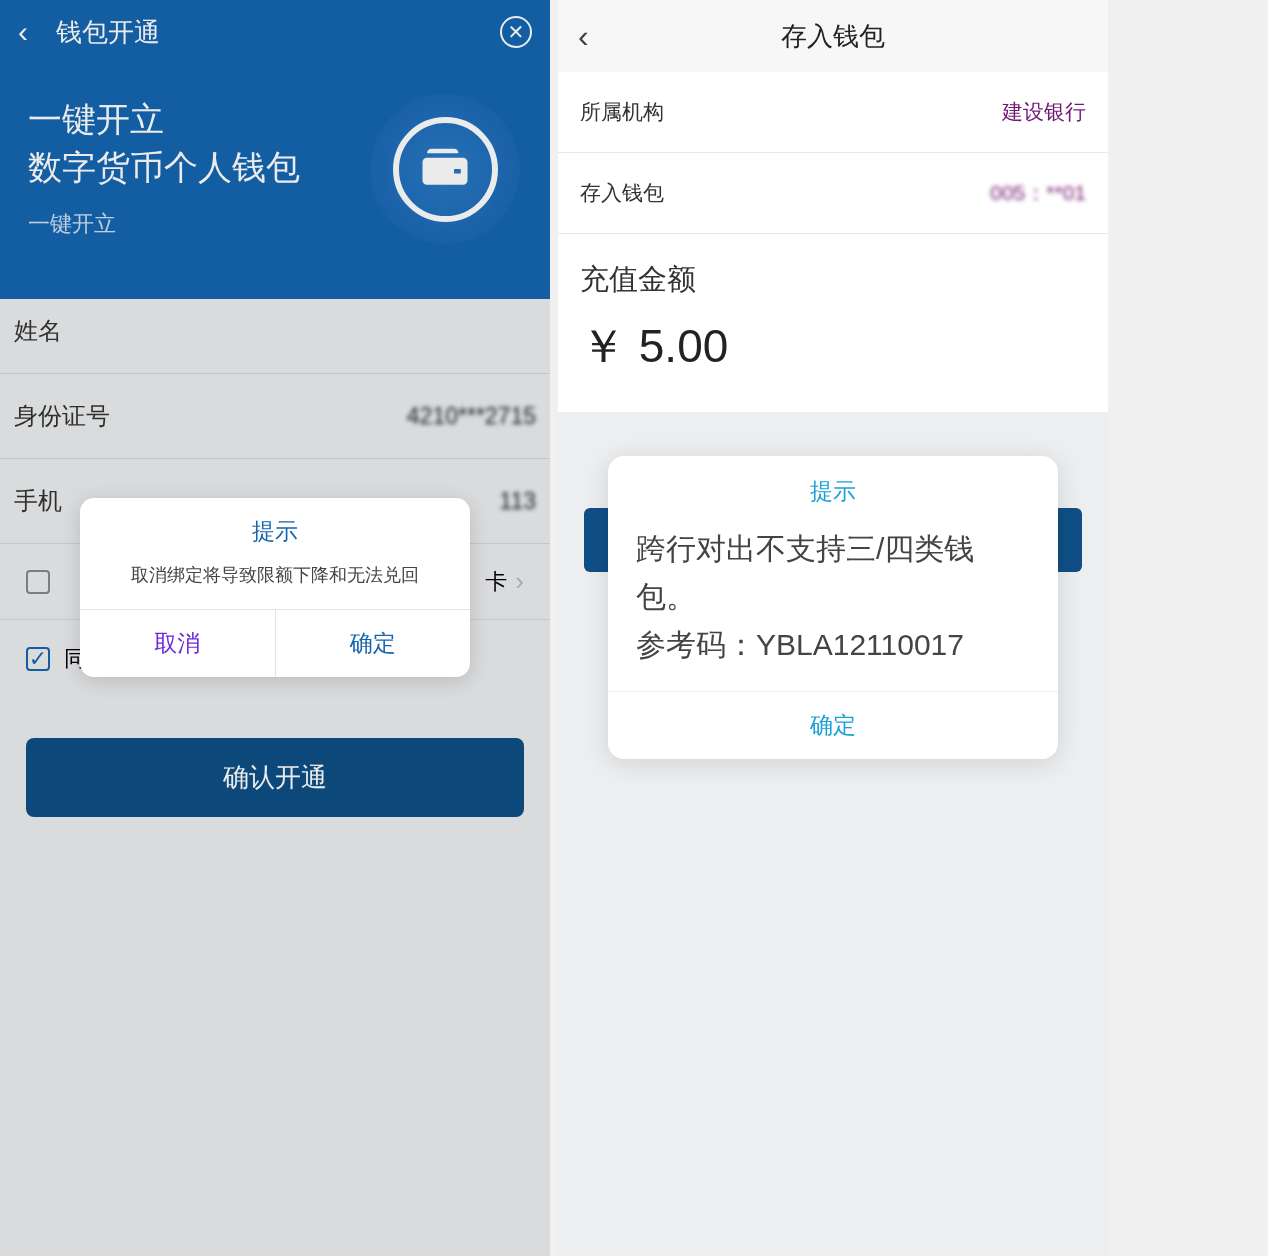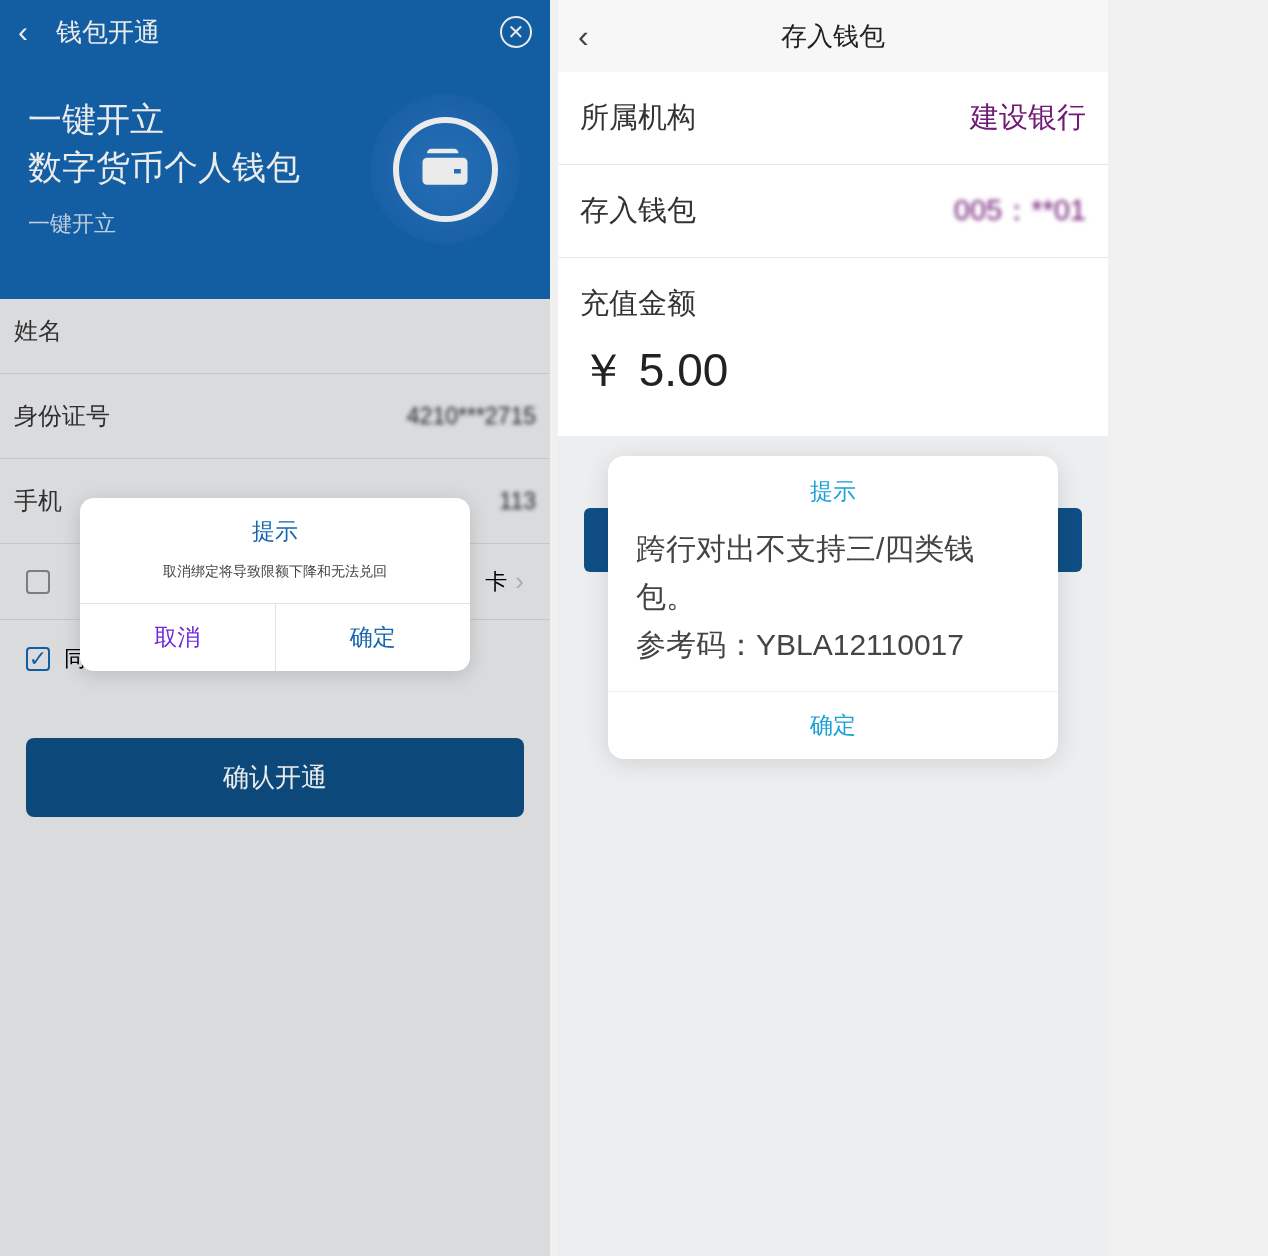--- a/index.html
+++ b/index.html
@@ -96,37 +96,37 @@
   .overlay {
     position:absolute;inset:0;background:rgba(0,0,0,0.08);
   }
   .dialog-left {
     position:absolute;left:80px;right:80px;top:498px;
     background:#fff;border-radius:14px;
     box-shadow:0 4px 20px rgba(0,0,0,0.15);
     overflow:hidden;
   }
   .dlg-title { text-align:center;color:#1565b0;font-size:23px;padding:18px 0 10px;}
-  .dlg-msg { text-align:center;font-size:14px;color:#444;padding:6px 20px 22px;}
+  .dlg-msg { text-align:center;font-size:18px;color:#444;padding:6px 20px 22px;}
   .dlg-btns { display:flex;border-top:1px solid #e3e3e3;}
   .dlg-btns div{flex:1;text-align:center;padding:18px;font-size:23px;}
   .dlg-btns div:first-child{border-right:1px solid #e3e3e3;color:#6d28d9;}
   .dlg-btns div:last-child{color:#1565b0;}
   
   .right-header {
     background:#f7f7f7;height:72px;display:flex;align-items:center;
     padding:0 20px;font-size:26px;color:#222;
   }
   .right-back{width:40px;font-size:32px;color:#444;}
   .right-title{flex:1;text-align:center;font-size:26px;}
   .right-list{background:#fff;}
   .right-row{
     display:flex;align-items:flex-start;justify-content:space-between;
     padding:26px 22px;border-bottom:1px solid #e8e8e8;
-    font-size:29px;color:#333;gap:30px;
+    font-size:21px;color:#333;gap:30px;
   }
   .right-row .val{color:#701a75;}
   .right-row .val.chevron::after{content:'›';color:#bbb;margin-left:8px;font-size:26px;}
   .section-label{padding:26px 22px 8px;font-size:29px;color:#333;background:#fff;}
   .amount{padding:8px 22px 34px;font-size:46px;color:#222;background:#fff;}
   .dialog-right{
     position:absolute;left:50px;right:50px;top:456px;
     background:#fff;border-radius:16px;overflow:hidden;
     box-shadow:0 4px 26px rgba(0,0,0,0.12);
   }

